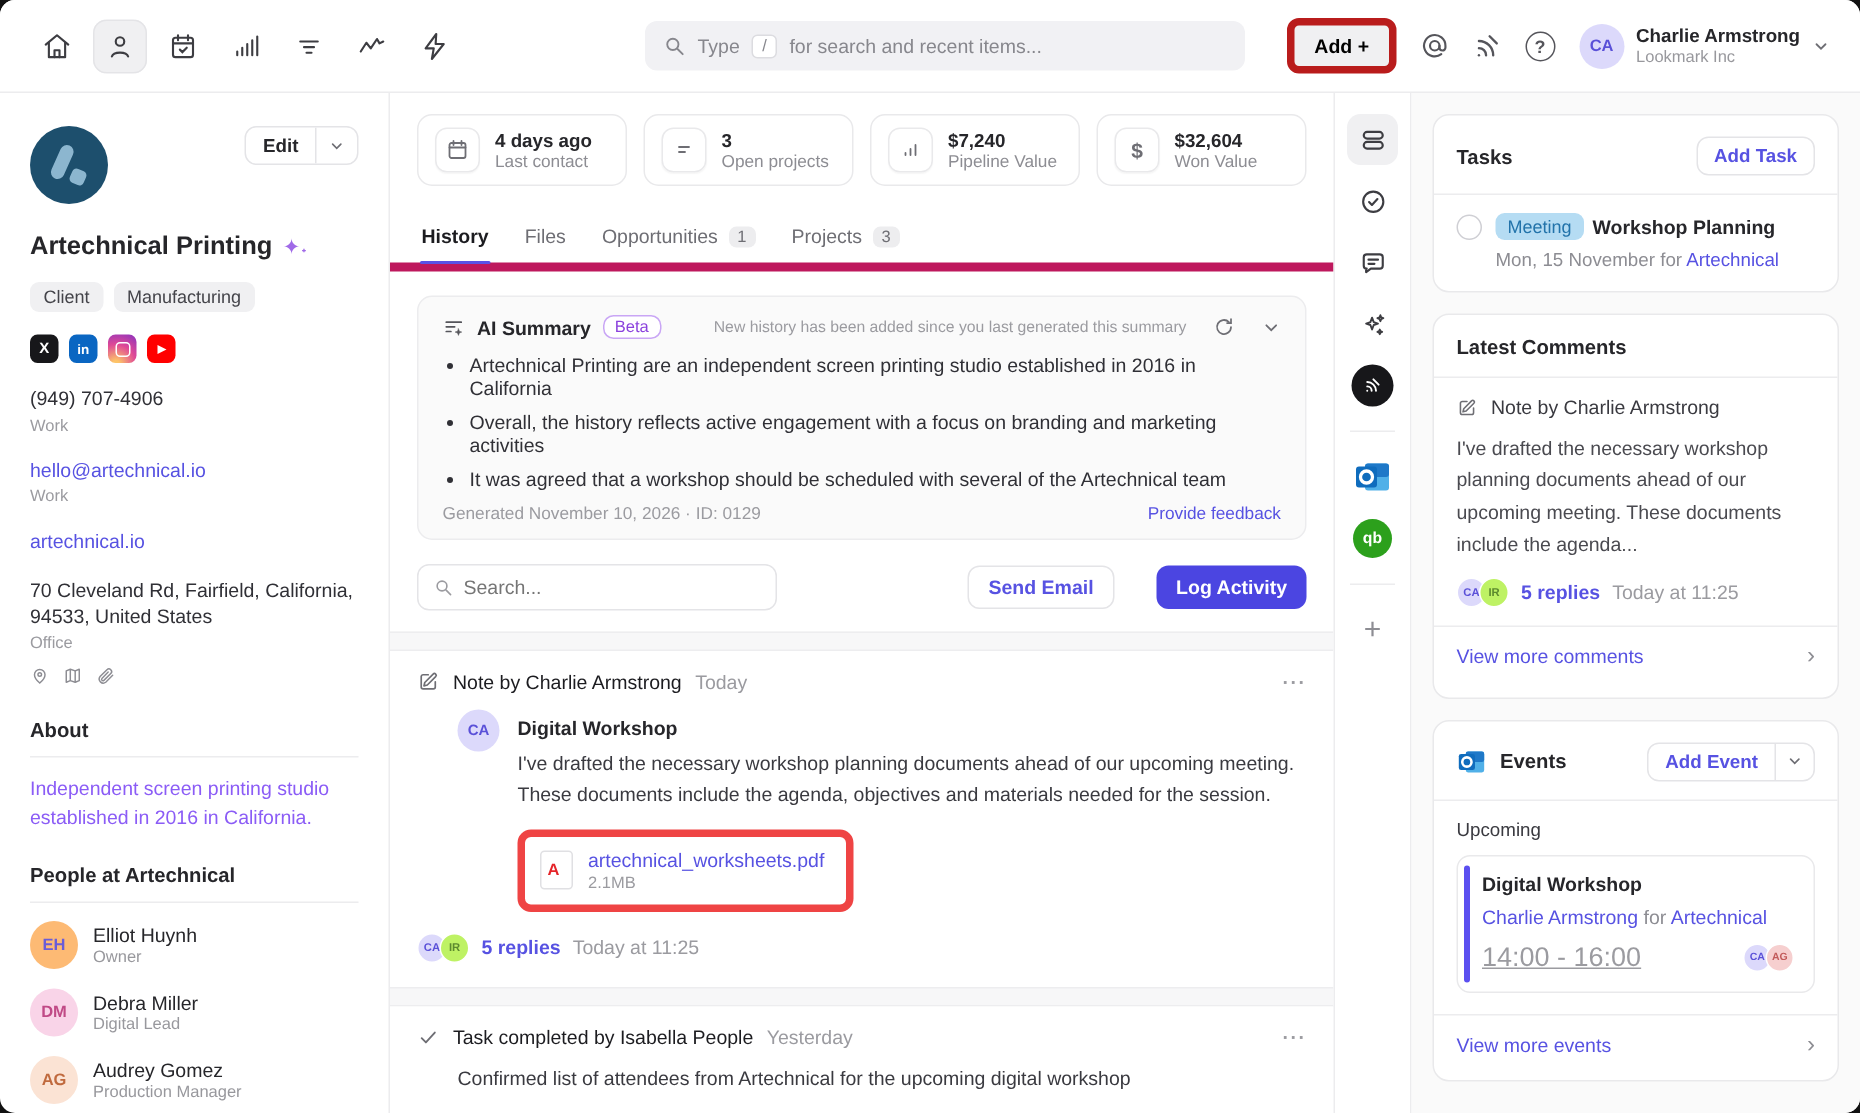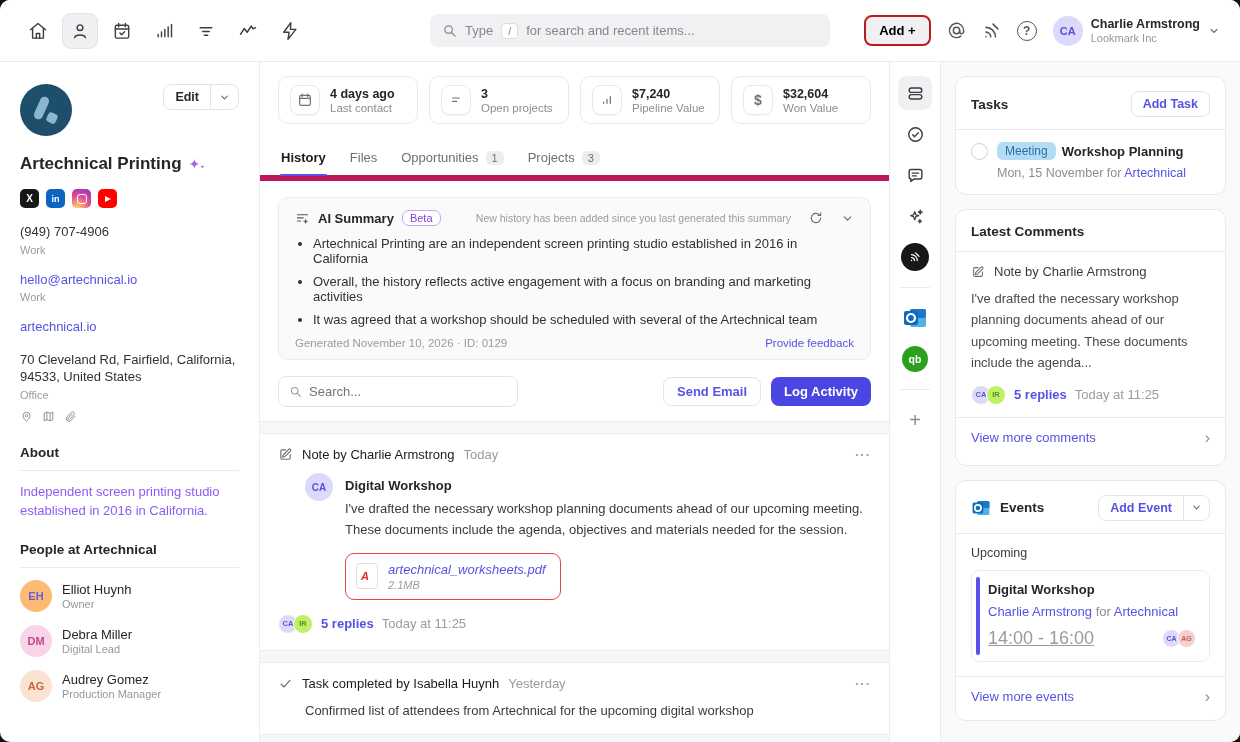--- a/index.html
+++ b/index.html
@@ -10,21 +10,21 @@
   svg { display:block; }
 
   
   .topbar { grid-column:1/-1; display:flex; align-items:center; padding:0 20px; border-bottom:1px solid #ececee; position:relative; background:#fff; }
   .nav-icons { display:flex; align-items:center; gap:6px; }
   .nav-btn { width:36px; height:36px; border-radius:9px; display:flex; align-items:center; justify-content:center; color:#3d3d42; cursor:pointer; }
   .nav-btn.active { background:#f0f0f2; box-shadow:inset 0 0 0 1px #e4e4e7; }
   .searchbar { position:absolute; left:430px; width:400px; height:33px; background:#f1f1f4; border-radius:8px; display:flex; align-items:center; gap:8px; padding:0 12px; color:#87878d; cursor:text; }
   .searchbar .kbd { background:#fff; border:1px solid #dcdce0; border-radius:4px; padding:1px 6px; font-size:11px; color:#87878d; }
   .top-right { margin-left:auto; display:flex; align-items:center; gap:16px; }
-  .add-btn { background:#f0f0f2; border:2px solid #b91c1c; border-radius:8px; padding:6px 13px; font-weight:600; font-size:13px; cursor:pointer; }
+  .add-btn { background:#f0f0f2; border:5px solid #b91c1c; border-radius:8px; padding:6px 13px; font-weight:600; font-size:13px; cursor:pointer; }
   .tb-icon { color:#55555b; cursor:pointer; display:flex; }
   .help-circle { width:20px; height:20px; border-radius:50%; border:1.6px solid #55555b; font-size:12px; font-weight:700; display:flex; align-items:center; justify-content:center; color:#55555b; }
   .user-chip { display:flex; align-items:center; gap:8px; cursor:pointer; }
   .avatar { border-radius:50%; display:flex; align-items:center; justify-content:center; font-weight:700; }
   .av-ca { background:#dcd9fb; color:#5a50d8; }
   .av-ir { background:#bef264; color:#5c8a2e; }
   .av-eh { background:#fdba74; color:#6a5cd8; }
   .av-dm { background:#f9d4e8; color:#c04a86; }
   .av-ag { background:#fbe3d4; color:#c06a3e; }
   .av-ag2 { background:#f6cfcf; color:#c25a5a; }
@@ -84,38 +84,38 @@
   .ai-head { display:flex; align-items:center; gap:8px; }
   .ai-title { font-size:13px; font-weight:700; }
   .beta { border:1px solid #c9a6f5; color:#8b42dd; border-radius:7px; padding:1px 7px; font-size:11px; background:#fff; }
   .ai-notice { margin-left:auto; font-size:10.5px; color:#9b9ba0; }
   .ai-head .hicon { color:#6e6e74; cursor:pointer; margin-left:10px; }
   .ai-bullets { margin:10px 0 8px 18px; }
   .ai-bullets li { font-size:13px; color:#303036; margin-bottom:8px; }
   .ai-foot { display:flex; font-size:11.5px; color:#9b9ba0; padding-top:2px;gap:16px; }
   .ai-feedback { margin-left:auto; color:#5752e2; cursor:pointer; }
 
-  .actions-row { display:flex; align-items:center; padding:2px 18px 14px; gap:10px; }
+  .actions-row { display:flex; align-items:center; padding:2px 18px 14px; gap:28px; }
   .feed-search { width:240px; height:31px; border:1px solid #e4e4e7; border-radius:8px; display:flex; align-items:center; gap:7px; padding:0 10px; color:#9b9ba0; }
   .feed-search input { border:none; outline:none; font-size:13px; width:100%; background:transparent; color:#303036; font-family:inherit; }
   .btn-outline { margin-left:auto; border:1px solid #e4e4e7; background:#fff; color:#5752e2; font-weight:600; font-size:13px; border-radius:8px; padding:6px 13px; cursor:pointer; font-family:inherit; }
   .btn-primary { background:#4b45e1; color:#fff; font-weight:600; font-size:13px; border:none; border-radius:8px; padding:7px 13px; cursor:pointer; font-family:inherit; }
 
   .feed-gap { height:13px; background:#f7f7f8; border-top:1px solid #ededef; border-bottom:1px solid #ededef; }
   .feed-item { background:#fff; padding:13px 18px 16px; }
   .fi-head { display:flex; align-items:center; gap:9px; color:#1c1c20; }
   .fi-head .ficon { color:#6e6e74; }
   .fi-title { font-size:13px; font-weight:500; }
   .fi-time { font-size:13px; color:#9b9ba0; }
   .fi-menu { margin-left:auto; color:#9b9ba0; letter-spacing:1px; cursor:pointer; font-weight:700; }
   .fi-body { display:flex; gap:12px; margin-top:11px; padding-left:27px; }
   .fi-body .avatar { width:28px; height:28px; font-size:10px; flex:none; }
   .note-title { font-size:13px; font-weight:700; margin-top:5px; }
   .note-text { font-size:13px; color:#3a3a40; line-height:1.6; margin-top:6px; max-width:560px; }
-  .attach { display:inline-flex; gap:10px; align-items:center; border:1px solid #ef4444; border-radius:9px; padding:8px 14px 8px 10px; margin-top:12px; cursor:pointer;font-style:italic; }
+  .attach { display:inline-flex; gap:10px; align-items:center; border:5px solid #ef4444; border-radius:9px; padding:8px 14px 8px 10px; margin-top:12px; cursor:pointer; }
   .pdf-ic { width:22px; height:26px; border:1px solid #e0e0e3; border-radius:3px; position:relative; background:#fff; }
   .pdf-ic::after { content:"A"; position:absolute; left:4px; top:6px; color:#e5252a; font-size:11px; font-weight:700; }
   .attach-name { color:#5752e2; font-size:13px; }
   .attach-size { font-size:11px; color:#9b9ba0; margin-top:2px; }
   .replies-row { display:flex; align-items:center; gap:8px; margin-top:14px; }
   .mini-avs { display:flex; }
   .mini-avs .avatar { width:20px; height:20px; font-size:7.5px; border:1.5px solid #fff; }
   .mini-avs .avatar + .avatar { margin-left:-5px; }
   .replies-link { color:#5752e2; font-weight:600; font-size:13px; cursor:pointer; }
   .replies-time { color:#9b9ba0; font-size:13px; }
@@ -270,20 +270,24 @@
               <svg width="11" height="11" viewBox="0 0 24 24" fill="none" stroke="currentColor" stroke-width="2.4" stroke-linecap="round">
                 <path d="M6 9l6 6 6-6"></path>
               </svg>
             </span>
         </div>
       </div>
       <div class="company-name">
         <span>Artechnical Printing</span>
         <span class="sparkle">✦˖</span>
       </div>
+      <div class="tags">
+        <span class="tag">Client</span>
+        <span class="tag">Manufacturing</span>
+      </div>
       <div class="socials">
         <span class="soc soc-x">X</span>
         <span class="soc soc-li">in</span>
         <span class="soc soc-ig">
             <i></i>
           </span>
         <span class="soc soc-yt">
             <i></i>
           </span>
       </div>
@@ -495,21 +499,21 @@
 
         <div class="feed-gap"></div>
 
         <div class="feed-item">
           <div class="fi-head">
             <span class="ficon">
                 <svg width="15" height="15" viewBox="0 0 24 24" fill="none" stroke="currentColor" stroke-width="2" stroke-linecap="round" stroke-linejoin="round">
                   <path d="M5 13l4.5 4.5L19 7"></path>
                 </svg>
               </span>
-            <span class="fi-title">Task completed by Isabella Huynh</span>
+            <span class="fi-title">Task completed by Isabella People</span>
             <span class="fi-time">Yesterday</span>
             <span class="fi-menu">···</span>
           </div>
           <div class="task-text">Confirmed list of attendees from Artechnical for the upcoming digital workshop</div>
         </div>
 
         <div class="feed-gap"></div>
 
         <div class="feed-item">
           

